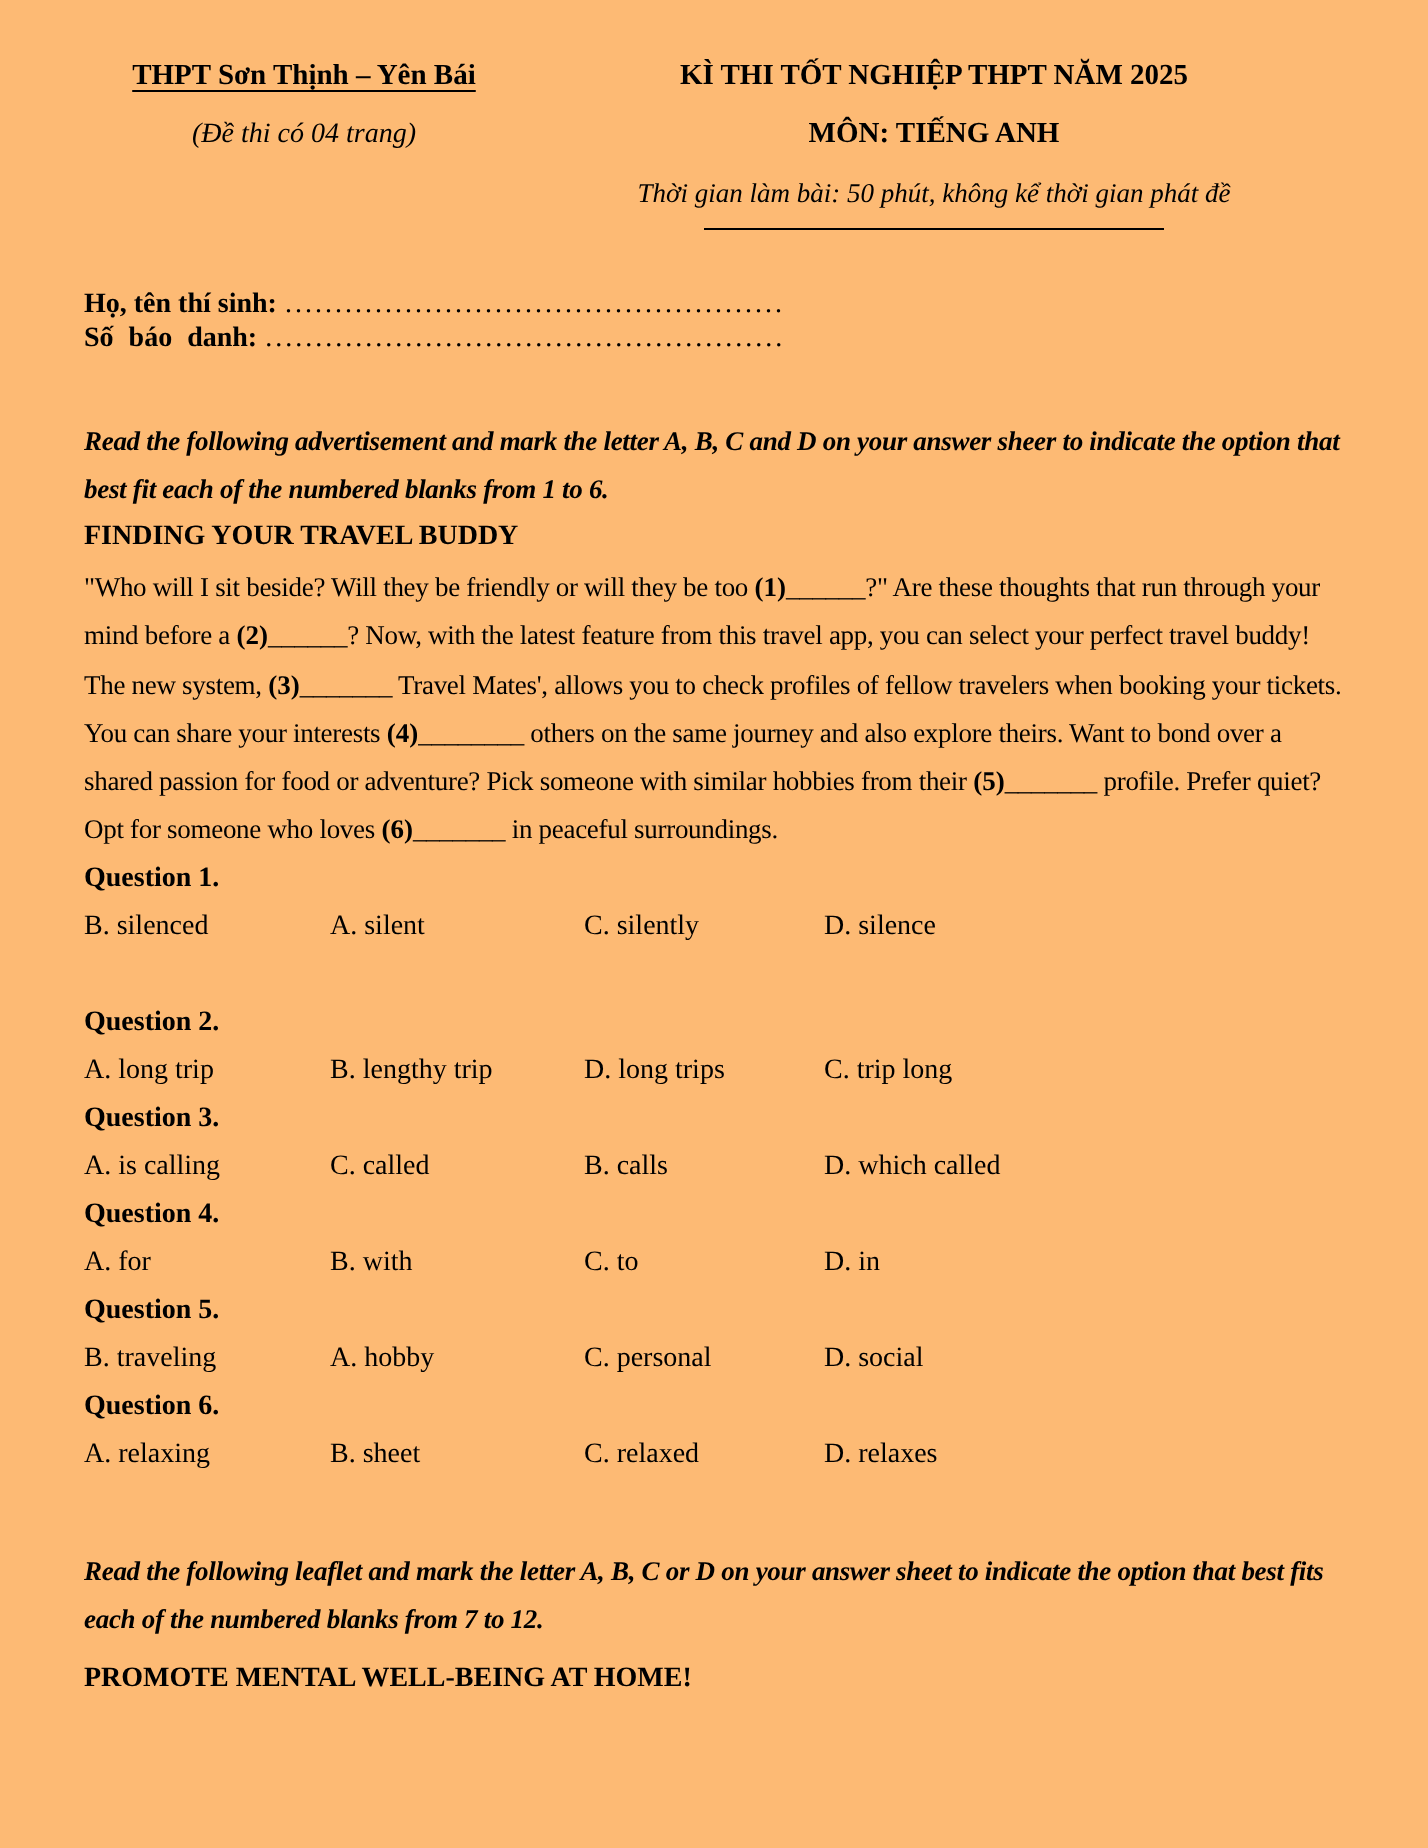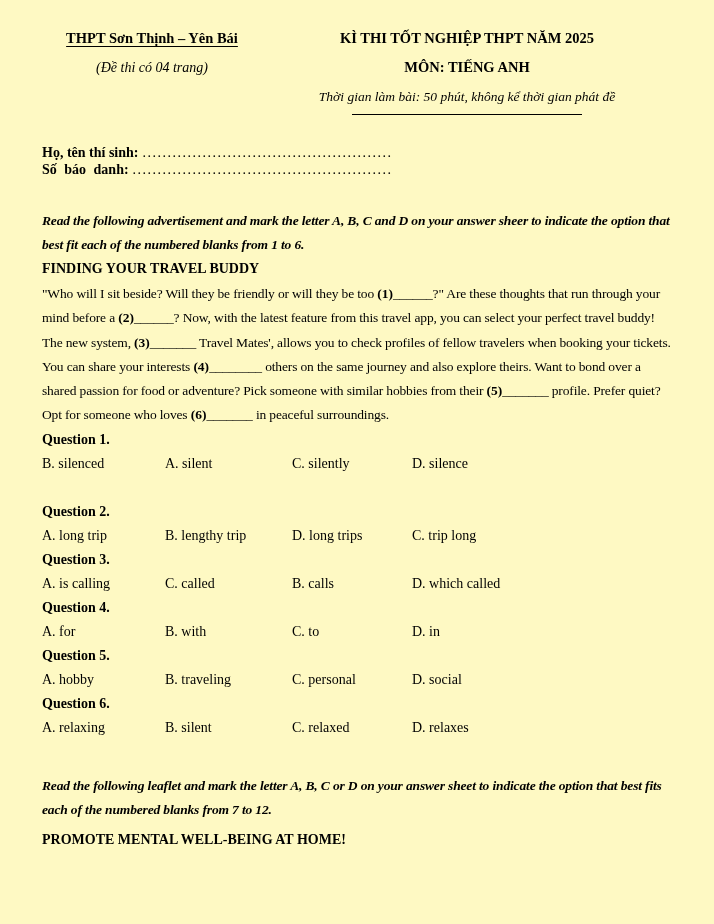--- a/index.html
+++ b/index.html
@@ -1,19 +1,19 @@
 <!DOCTYPE html>
 <html><head>
 <meta charset="utf-8">
 <title>Exam Page</title>
 <style>
   html,body { margin:0; padding:0; background:#ffffff; }
   .page {
     width:714px; height:924px; position:relative; overflow:hidden;
-    background:#fef9c3; color:#000;
+    background:#fdba74; color:#000;
     font-family:"Liberation Serif","DejaVu Serif",serif;
     font-size:14px;
   }
   .content { padding:0 42px; }
 
   
   .header { display:flex; padding-top:30px; }
   .header-left { width:220px; text-align:center; }
   .school {
     font-weight:bold; font-size:14.5px;
@@ -125,32 +125,32 @@
         <span>A. for</span>
         <span>B. with</span>
         <span>C. to</span>
         <span>D. in</span>
       </div>
     </div>
 
     <div>
       <div class="q-label">Question 5.</div>
       <div class="q-options">
+        <span>B. traveling</span>
         <span>A. hobby</span>
-        <span>B. traveling</span>
         <span>C. personal</span>
         <span>D. social</span>
       </div>
     </div>
 
     <div>
       <div class="q-label">Question 6.</div>
       <div class="q-options">
         <span>A. relaxing</span>
-        <span>B. silent</span>
+        <span>B. sheet</span>
         <span>C. relaxed</span>
         <span>D. relaxes</span>
       </div>
     </div>
 
     <div class="instruction instruction-2">Read the following leaflet and mark the letter A, B, C or D on your answer sheet to indicate the option that best fits each of the numbered blanks from 7 to 12.</div>
     <div class="passage-title passage-title-2">PROMOTE MENTAL WELL-BEING AT HOME!</div>
 
   </div>
 </div>

